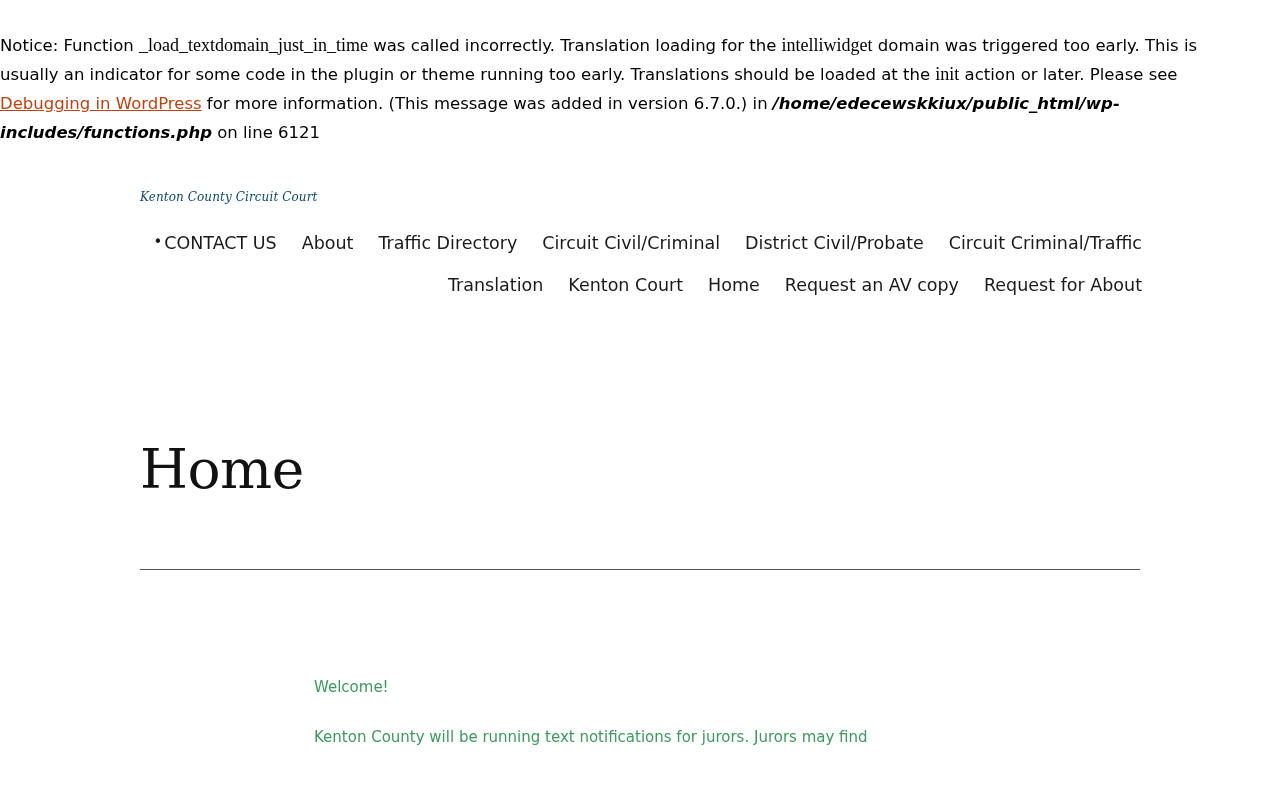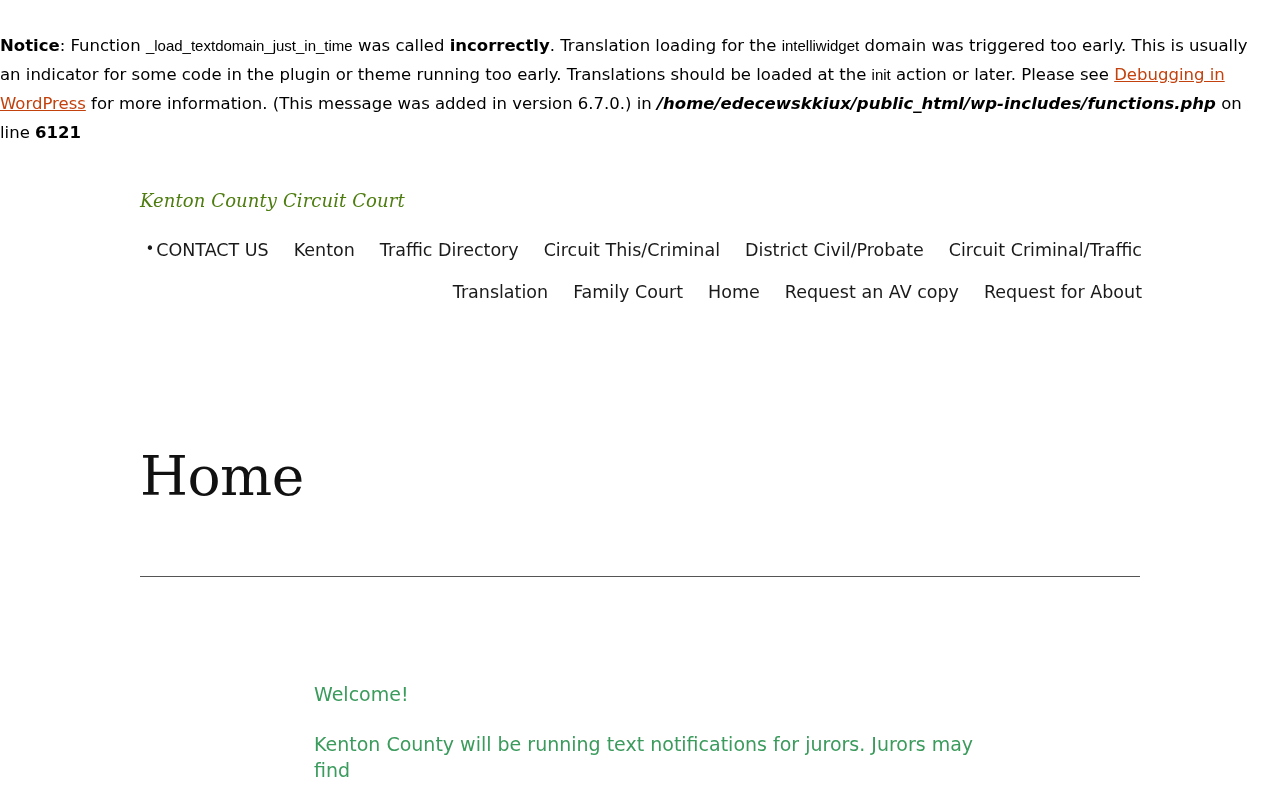--- a/index.html
+++ b/index.html
@@ -19,46 +19,46 @@
   .notice {
     font-family: "DejaVu Sans", sans-serif;
     font-size: 16.5px;
     line-height: 29px;
     color: #000000;
     padding: 31px 10px 0 0;
     width: 1268px;
     box-sizing: border-box;
   }
   .notice b {
-    font-weight: bold;
+    font-weight: normal;
     margin-top: 20px;
   }
   .notice code, .notice .mono {
-    font-family: Liberation Sans, sans-serif;
-    font-size: 15px;
+    font-family: Liberation Serif, serif;
+    font-size: 18px;
   }
   .notice a {
     color: #c2410c;
     text-decoration: underline;
   }
   .notice .pathbold {
     font-weight: bold;
     font-style: italic;
   }
 
   
   .site-wrap {
     width: 1280px;
   }
   .site-title {
     margin: 43px 16px 0 140px;
     font-family: "DejaVu Serif", serif;
     font-style: italic;
-    font-size: 18px;
-    color: #4d7c0f;
+    font-size: 12px;
+    color: #0c4a6e;
     letter-spacing: 0.1px;
   }
 
   .nav {
     margin-top: 31px;
     padding-right: 138px;
     text-align: right;
     font-size: 17.5px;
     color: #1a1a1a;
     line-height: 1;
@@ -99,21 +99,21 @@
     width: 1000px;
     height: 1px;
     background: #555555;
   }
 
   
   .content {
     margin: 104px 0 0 314px;
     width: 700px;
     color: #3a9b5c;
-    font-size: 19px;
+    font-size: 15px;
     line-height: 26px;
     font-family: "DejaVu Sans", sans-serif;
   }
   .content p {
     margin: 0 0 24px 0;
     color: #3a9b5c;
   }
 </style>
 </head>
 <body>
@@ -121,24 +121,24 @@
 <div class="notice">
   <b>Notice</b><span>: Function </span><span class="mono">_load_textdomain_just_in_time</span><span> was called </span><b>incorrectly</b><span>. Translation loading for the </span><span class="mono">intelliwidget</span><span> domain was triggered too early. This is usually an indicator for some code in the plugin or theme running too early. Translations should be loaded at the </span><span class="mono">init</span><span> action or later. Please see </span><a href="#">Debugging in WordPress</a><span> for more information. (This message was added in version 6.7.0.) in </span><span class="pathbold">/home/edecewskkiux/public_html/wp-includes/functions.php</span><span> on line </span><b>6121</b>
 </div>
 
 <div class="site-wrap">
 
   <div class="site-title">Kenton County Circuit Court</div>
 
   <nav class="nav">
     <div class="nav-row">
-      <a class="nav-item" href="#"><span class="nav-bullet">•</span><span>CONTACT US</span></a><a class="nav-item" href="#">Kenton</a><a class="nav-item" href="#">Traffic Directory</a><a class="nav-item" href="#">Circuit This/Criminal</a><a class="nav-item" href="#">District Civil/Probate</a><a class="nav-item" href="#">Circuit Criminal/Traffic</a>
+      <a class="nav-item" href="#"><span class="nav-bullet">•</span><span>CONTACT US</span></a><a class="nav-item" href="#">About</a><a class="nav-item" href="#">Traffic Directory</a><a class="nav-item" href="#">Circuit Civil/Criminal</a><a class="nav-item" href="#">District Civil/Probate</a><a class="nav-item" href="#">Circuit Criminal/Traffic</a>
     </div>
     <div class="nav-row">
-      <a class="nav-item" href="#">Translation</a><a class="nav-item" href="#">Family Court</a><a class="nav-item" href="#">Home</a><a class="nav-item" href="#">Request an AV copy</a><a class="nav-item" href="#">Request for About</a>
+      <a class="nav-item" href="#">Translation</a><a class="nav-item" href="#">Kenton Court</a><a class="nav-item" href="#">Home</a><a class="nav-item" href="#">Request an AV copy</a><a class="nav-item" href="#">Request for About</a>
     </div>
   </nav>
 
 </div>
 
 <h1 class="page-title">Home</h1>
 
 <div class="divider"></div>
 
 <div class="content">

